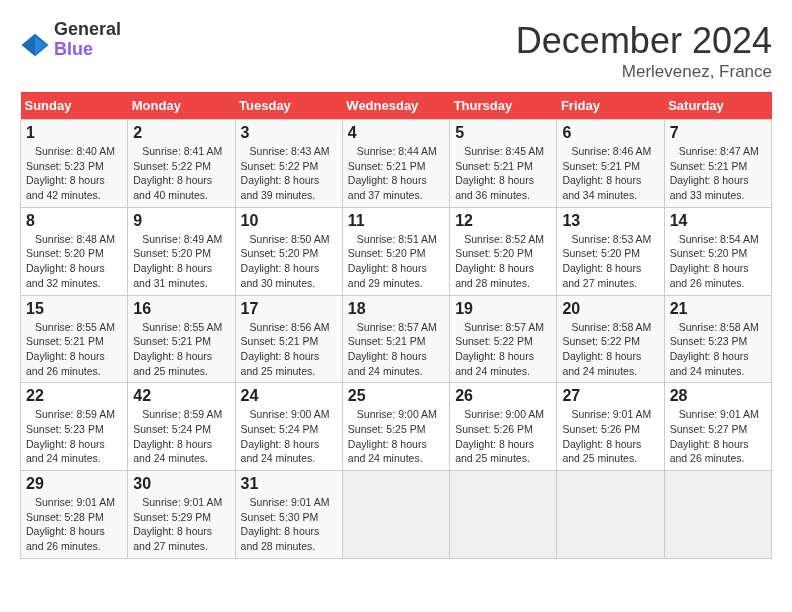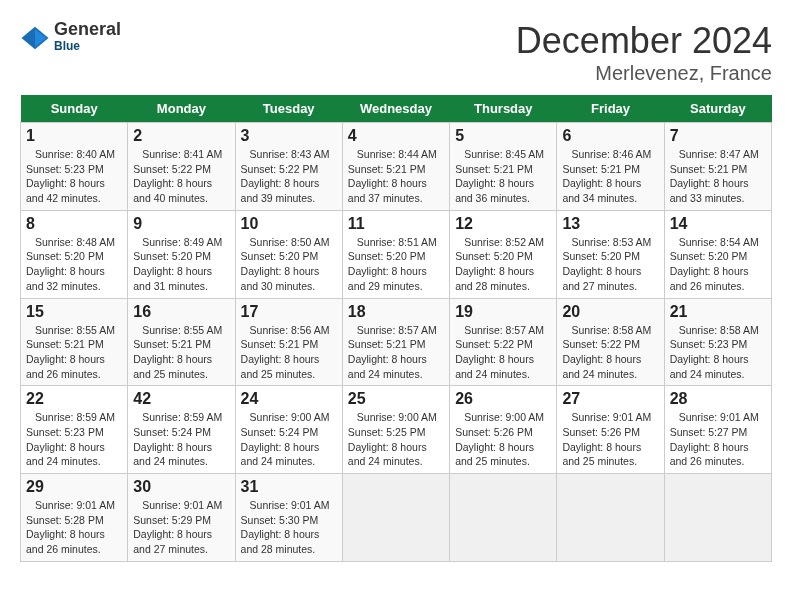--- a/index.html
+++ b/index.html
@@ -24,51 +24,51 @@
       display: flex;
       flex-direction: column;
       line-height: 1.1;
     }
     .logo-general {
       font-size: 18px;
       font-weight: bold;
       color: #333;
     }
     .logo-blue {
-      font-size: 12px;
+      font-size: 18px;
       font-weight: bold;
-      color: #0c4a6e;
+      color: #8b5cf6;
     }
     .logo-icon {
       width: 30px;
       height: 30px;
       margin-right: 4px;
     }
     .title-area {
       text-align: right;
     }
     .month-title {
       font-size: 36px;
       font-weight: normal;
       color: #333;
     }
     .location {
-      font-size: 20px;
+      font-size: 17px;
       color: #555;
     }
     table {
       width: 100%;
       border-collapse: collapse;
       font-size: 11px;
     }
     th {
-      background-color: #15803d;
+      background-color: #ef4444;
       color: white;
       padding: 6px 4px;
-      text-align: center;
+      text-align: left;
       font-size: 13px;
       font-weight: bold;
     }
     td {
       border: 1px solid #ccc;
       vertical-align: top;
       padding: 4px 5px;
       width: calc(100% / 7);
       min-height: 80px;
       background: #fff;

